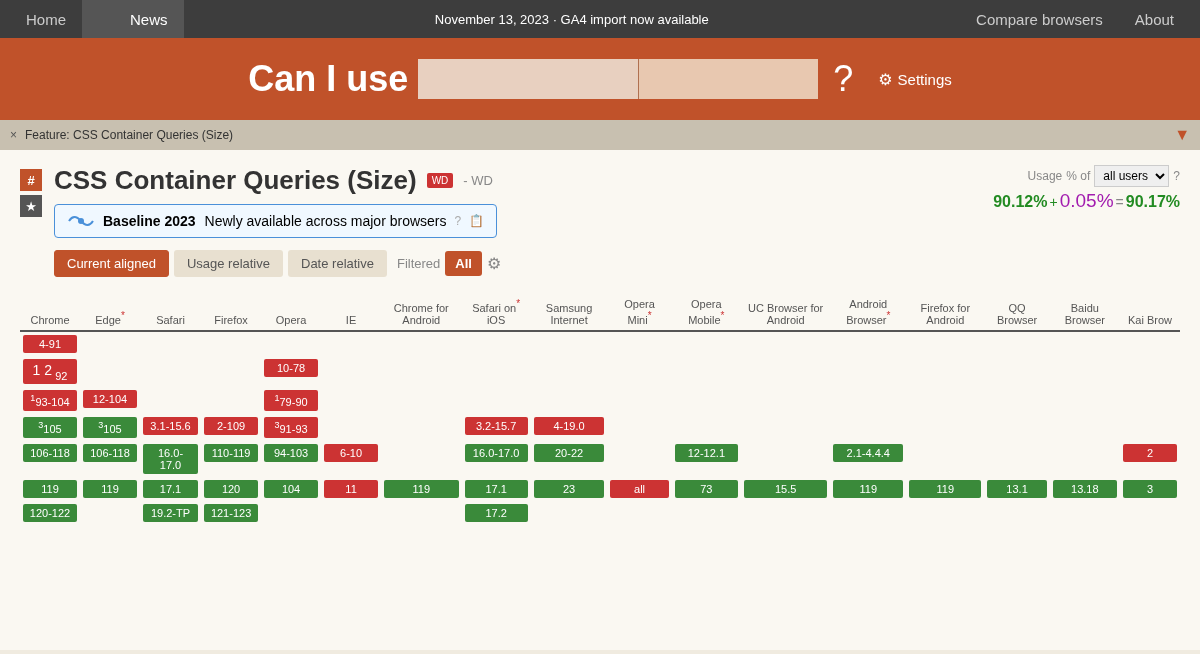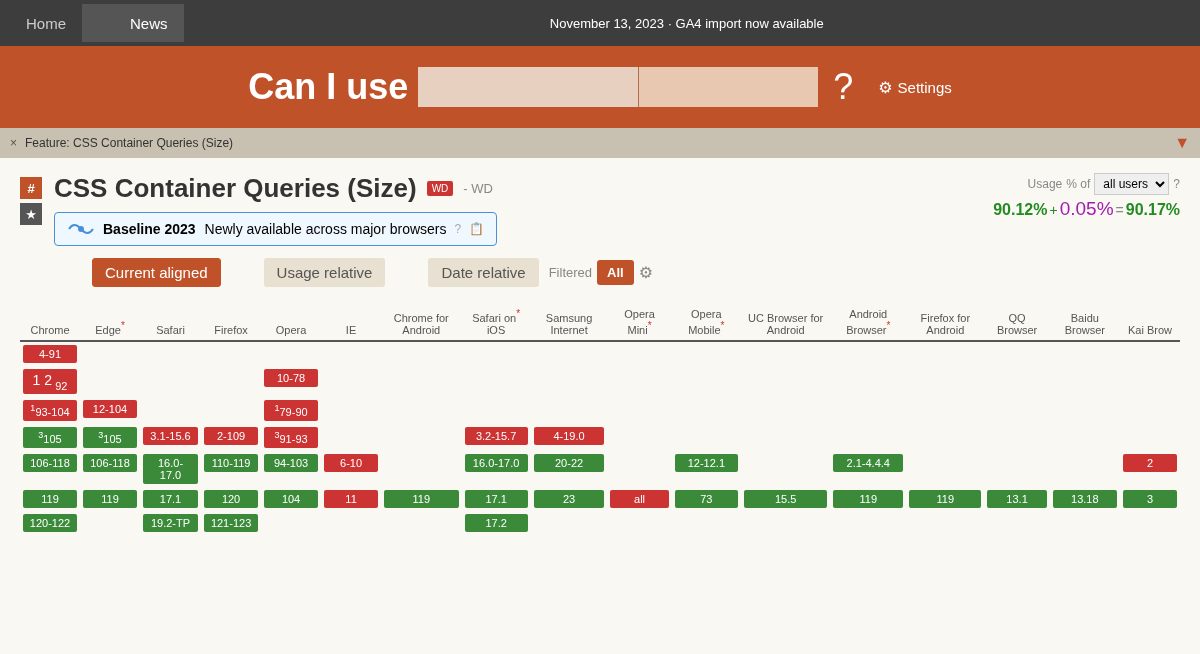--- a/index.html
+++ b/index.html
@@ -1,19 +1,19 @@
 <!DOCTYPE html>
 <html><head>
   <meta charset="utf-8">
   <style>
     * { box-sizing: border-box; margin: 0; padding: 0; }
     body { font-family: Arial, sans-serif; background: #f0ebe0; font-size: 14px; width: 1200px; overflow-x: hidden; }
 
     
-    .nav { background: #3d3d3d; display: flex; align-items: center; height: 46px; padding: 0 10px; }
+    .nav { background: #3d3d3d; display: flex; align-items: center; height: 38px; padding: 0 10px; }
     .nav-item { color: #ccc; padding: 0 16px; height: 38px; display: flex; align-items: center; cursor: pointer; font-size: 15px; }
     .nav-item:hover, .nav-item.active { background: #555; color: #fff; padding-left: 48px; }
     .nav-center { flex: 1; text-align: center; color: #aaa; font-size: 13px; }
     .nav-center span { color: #fff; }
     .nav-right { display: flex; }
 
     
     .hero { background: #c0522a; padding: 20px 0; display: flex; align-items: center; justify-content: center; gap: 10px; }
     .hero-title { color: #fff; font-size: 36px; font-weight: bold; }
     .hero-input-wrap { display: flex; border: none; }
@@ -38,21 +38,21 @@
     
     .baseline-wrap { display: flex; align-items: center; gap: 8px; border: 1px solid #4a90d9; border-radius: 4px; display: inline-flex; padding: 6px 12px; margin-bottom: 12px; background: #f0f8ff; }
     .baseline-help { color: #aaa; font-size: 12px; cursor: pointer; }
     .baseline-note { color: #555; font-size: 12px; cursor: pointer; }
 
     
     .description { font-size: 14px; color: #444; line-height: 1.5; max-width: 500px; margin-bottom: 14px; }
 
     
     .tabs-wrap { display: flex; align-items: center; gap: 5px; margin-bottom: 12px; flex-wrap: wrap; }
-    .tab { padding: 5px 12px; border-radius: 3px; cursor: pointer; font-size: 15px; border: 1px solid transparent; color: #555; background: #e8e0d0; margin-left: 38px; }
+    .tab { padding: 5px 12px; border-radius: 3px; cursor: pointer; font-size: 13px; border: 1px solid transparent; color: #555; background: #e8e0d0; }
     .tab.active { background: #c0522a; color: #fff; border-color: #c0522a; }
     .filtered-label { color: #888; font-size: 13px; margin-left: 5px; }
     .tab-all { padding: 5px 10px; border-radius: 3px; background: #c0522a; color: #fff; font-size: 13px; cursor: pointer; font-weight: bold; }
     .tab-settings-icon { color: #888; cursor: pointer; font-size: 16px; }
 
     
     .browser-table-wrap { overflow-x: auto; }
     .browser-table { border-collapse: collapse; font-size: 12px; min-width: 1100px; }
     .browser-table th { text-align: center; padding: 4px 6px; font-size: 11px; color: #555; font-weight: normal; vertical-align: bottom; border-bottom: 2px solid; min-width: 60px; }
     .col-chrome { border-color: #4285f4; }
@@ -90,20 +90,24 @@
 <div class="page-wrapper">
 
   <nav class="nav">
     <span class="nav-item">Home</span>
     <span class="nav-item active">News</span>
     <span class="nav-center">
       <span>November 13, 2023</span>
       <span> · </span>
       <span style="color:#fff;">GA4 import now available</span>
     </span>
+    <div class="nav-right">
+      <span class="nav-item">Compare browsers</span>
+      <span class="nav-item">About</span>
+    </div>
   </nav>
 
   <div class="hero">
     <span class="hero-title">Can I use</span>
     <div class="hero-input-wrap">
       <input class="hero-input" type="text" style="">
       <input class="hero-input2" type="text" style="">
     </div>
     <span class="hero-q">?</span>
     <div class="hero-settings">

